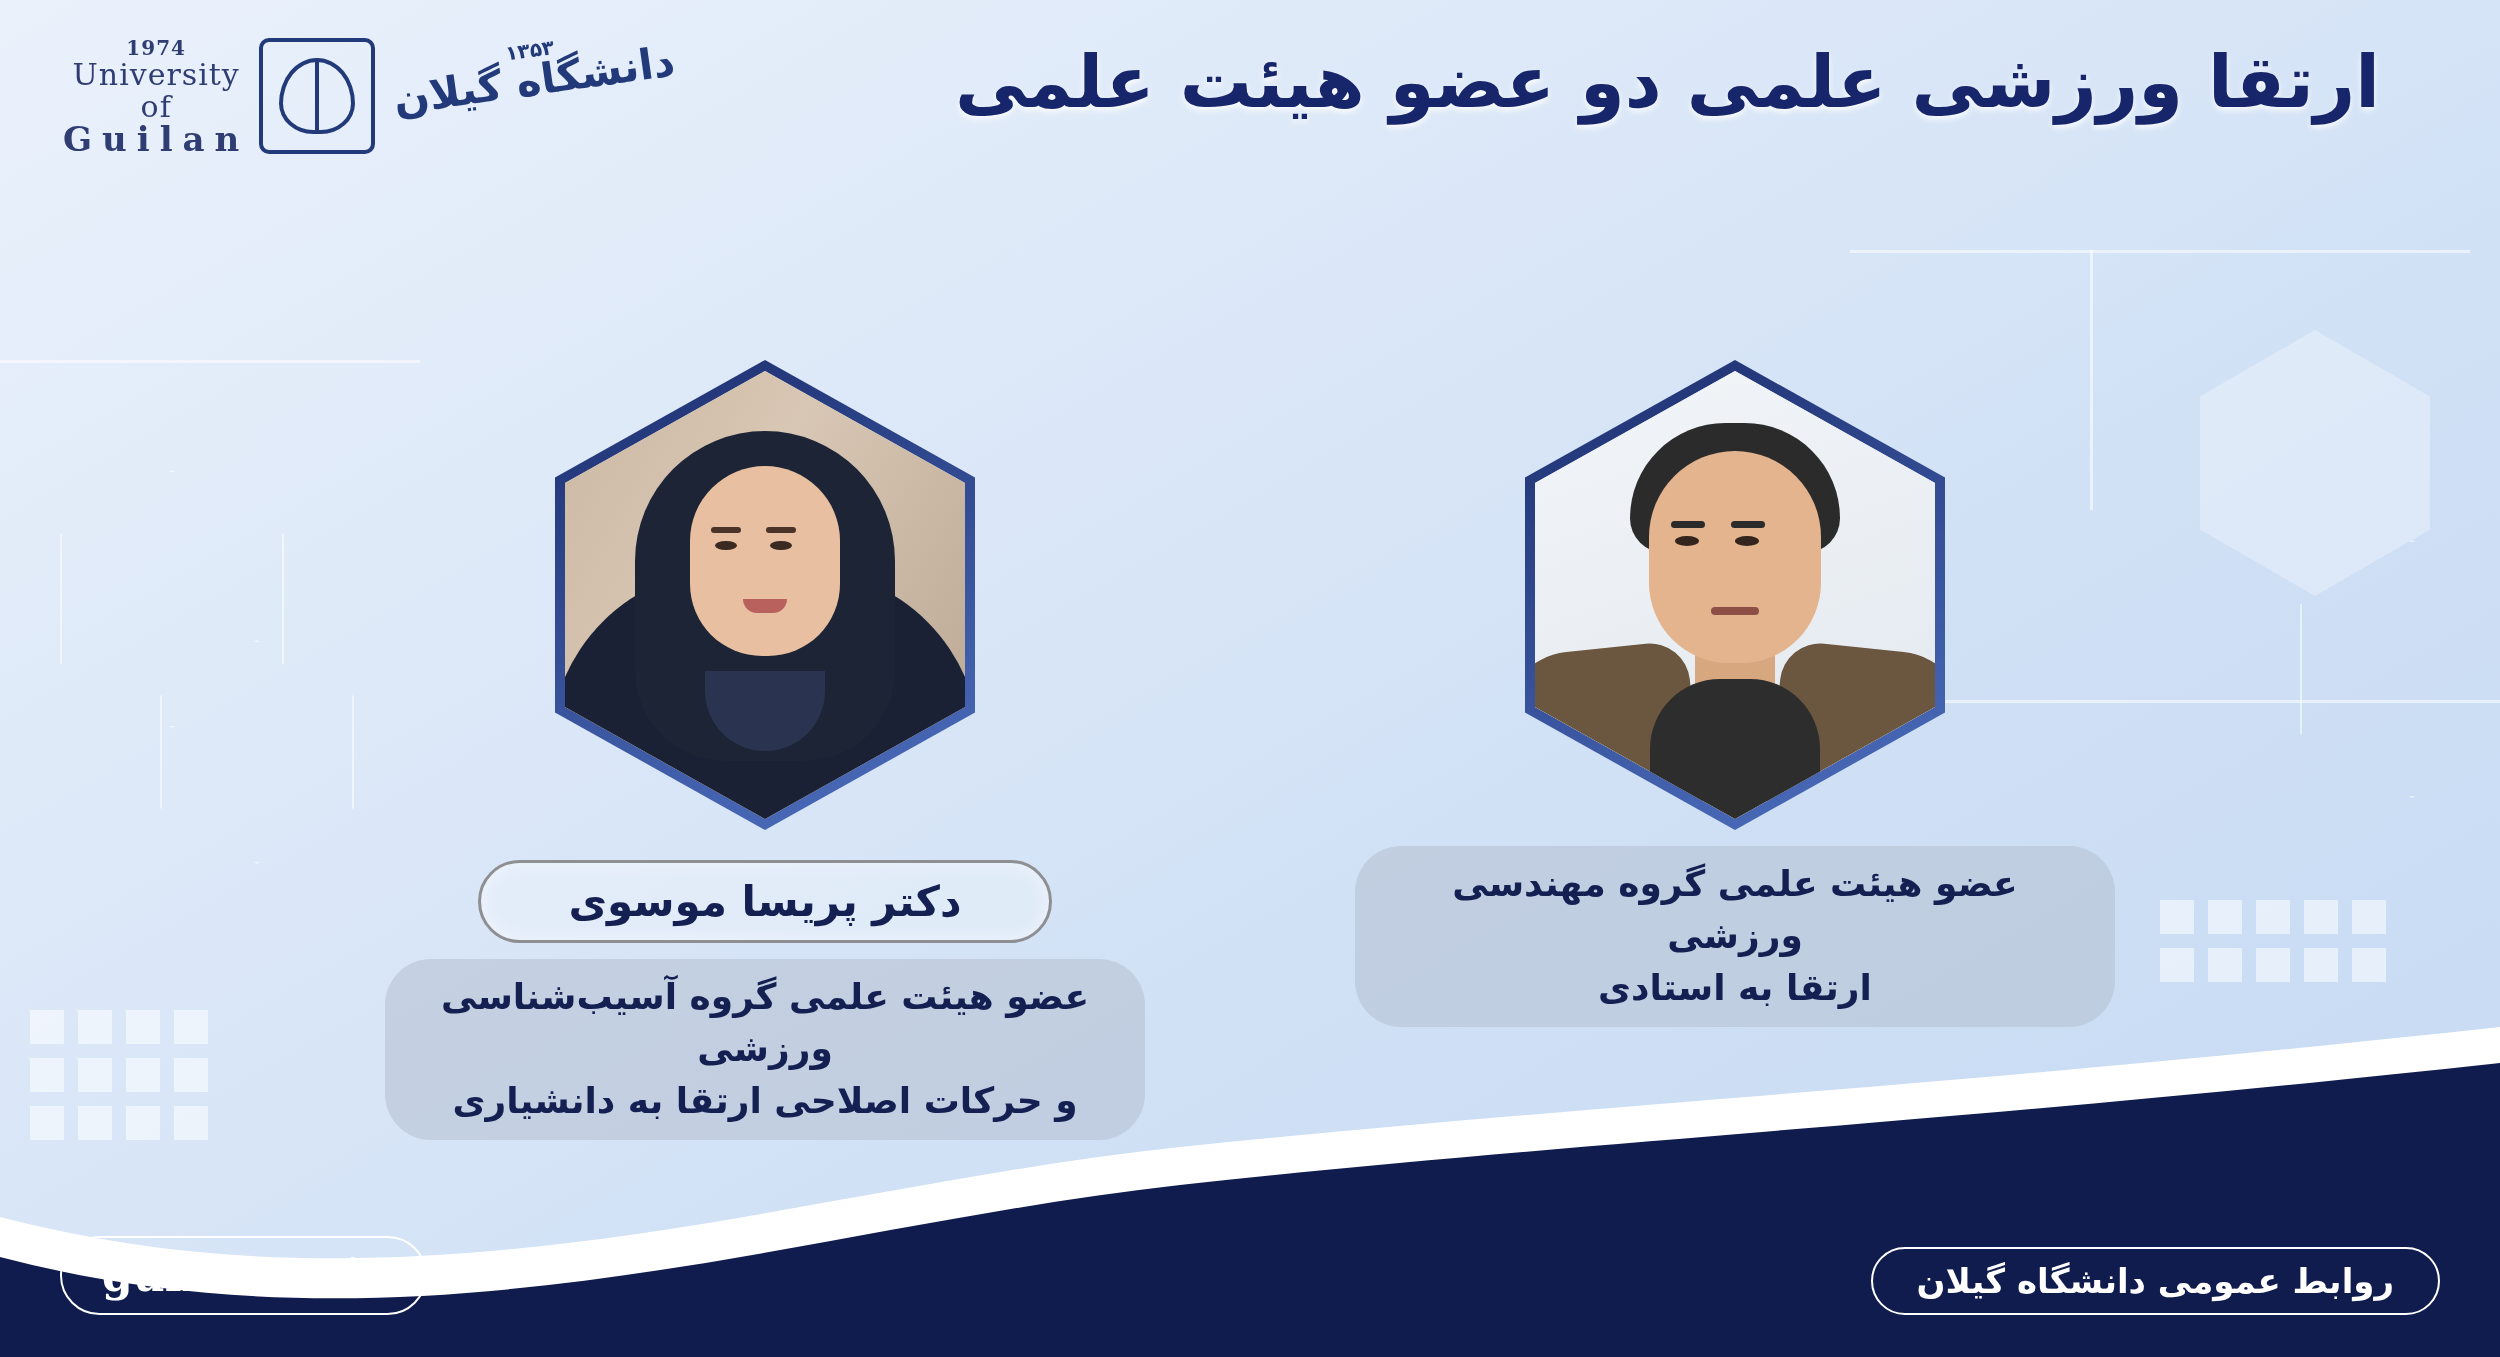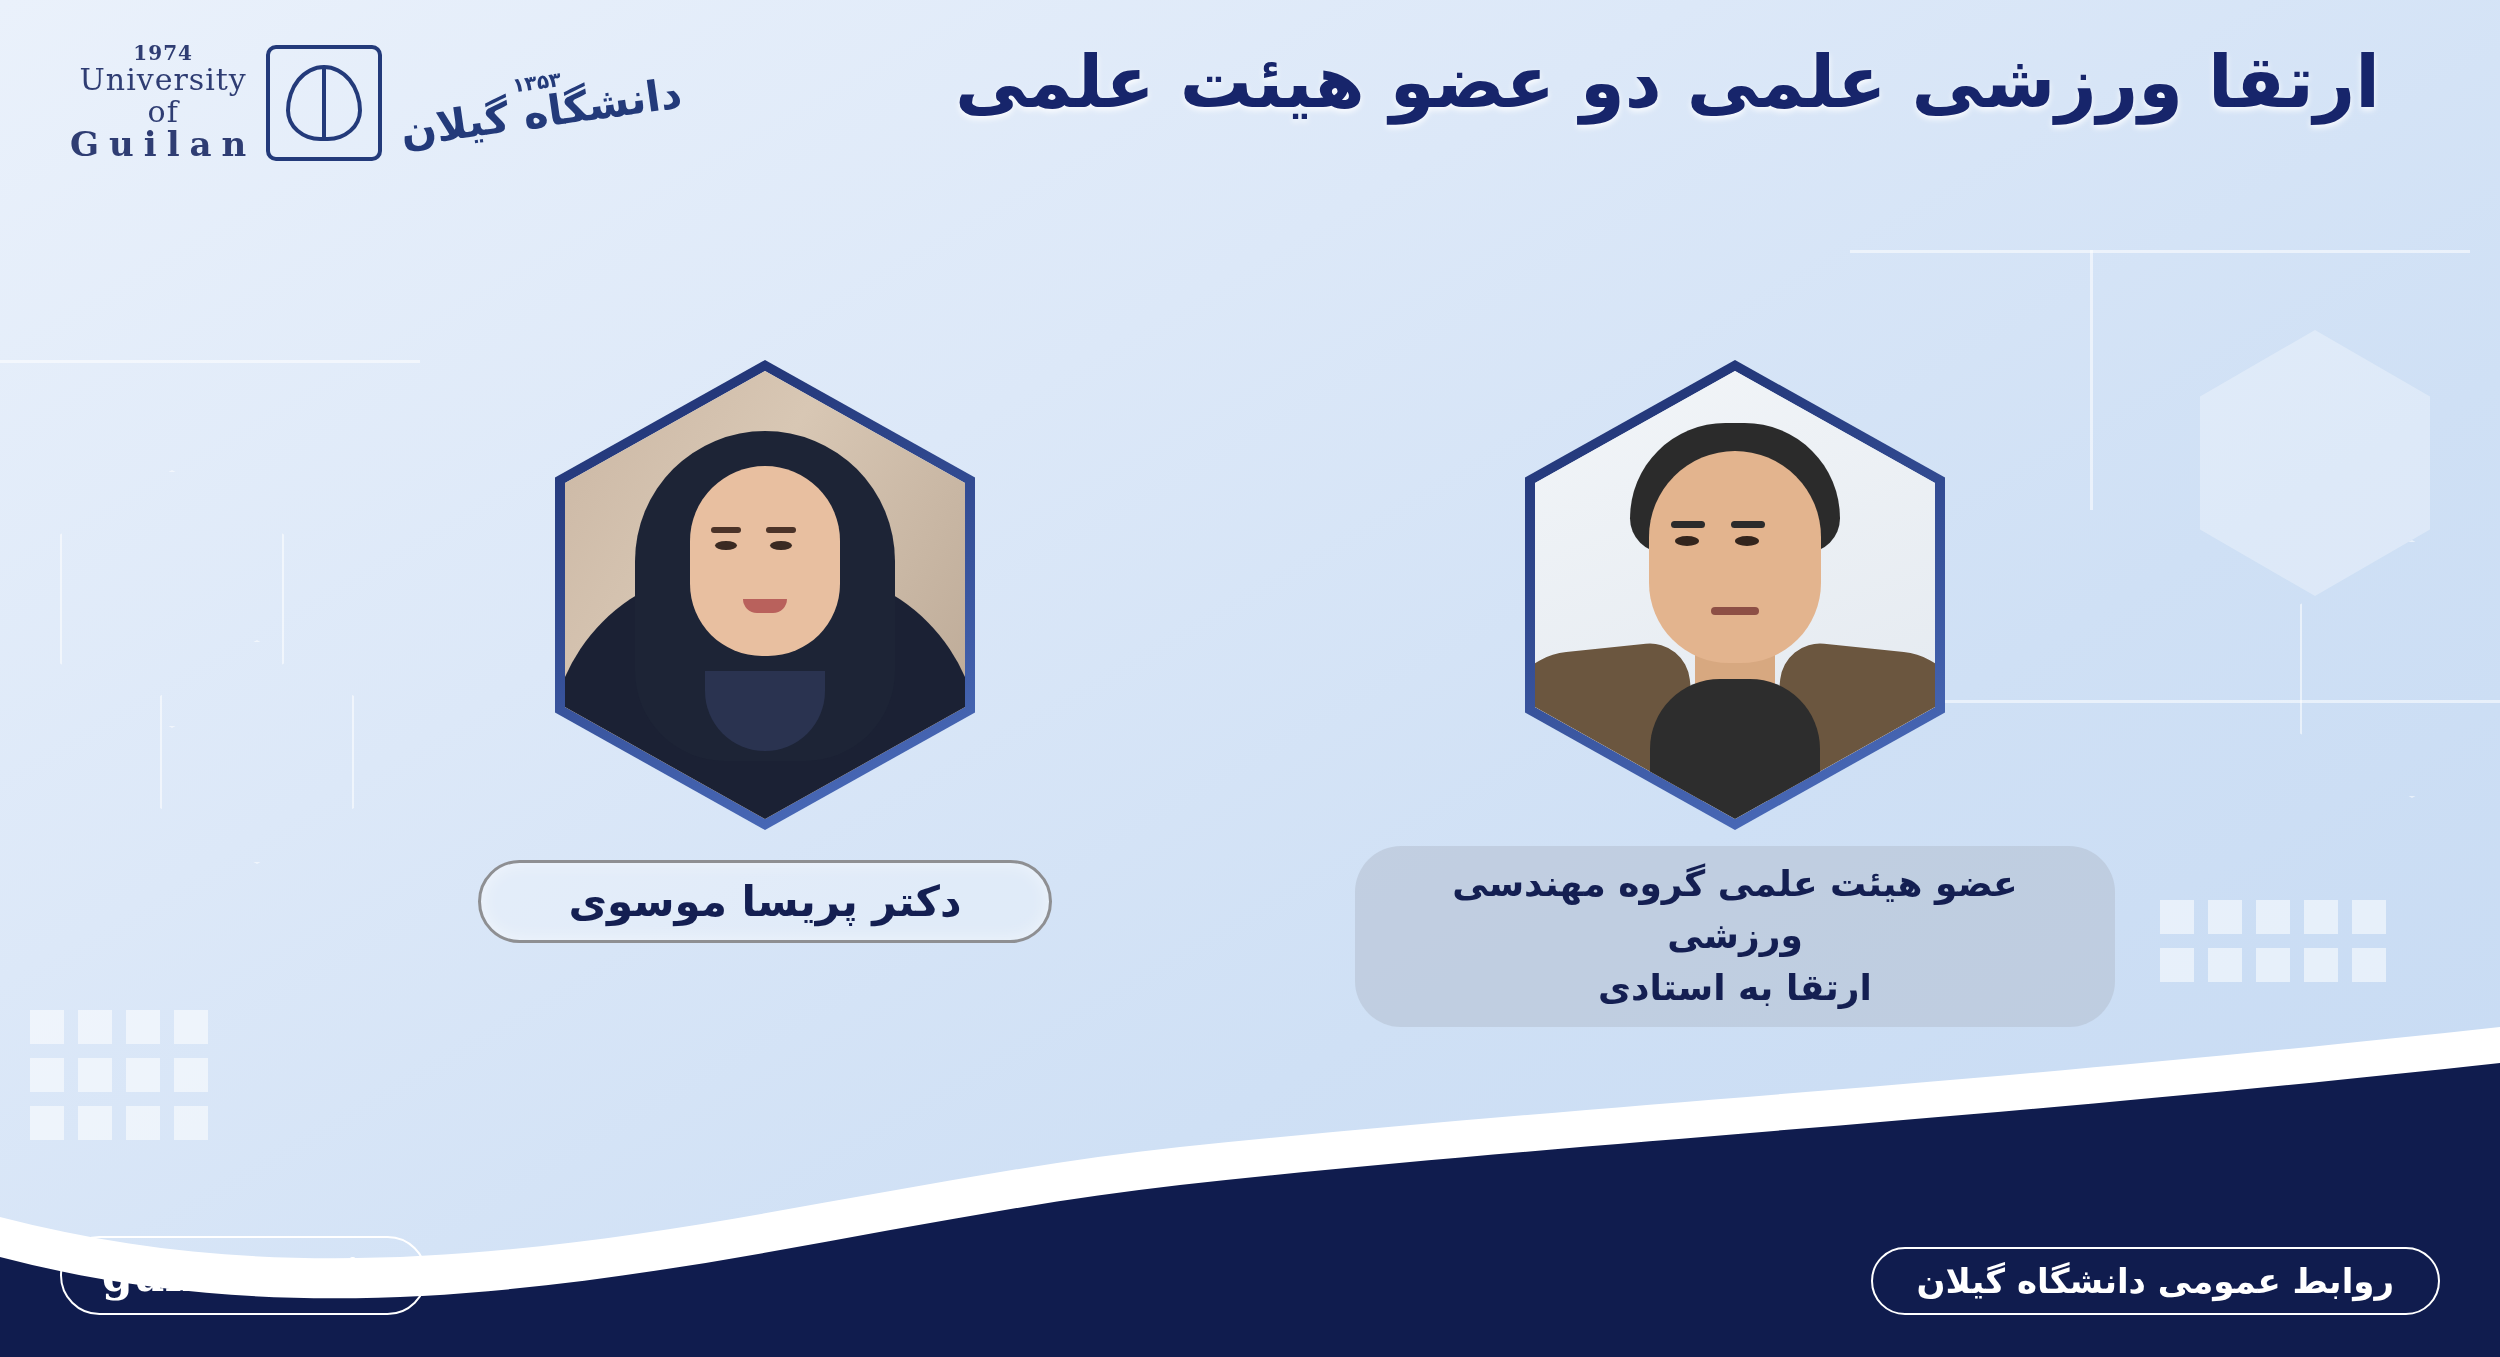--- a/index.html
+++ b/index.html
@@ -47,25 +47,25 @@
     display: block;
     width: 34px; height: 34px;
     background: rgba(255,255,255,0.55);
   }
 
   
   .logo-wrap {
     position: absolute;
     top: 38px;
     right: auto;
-    left: 70px;
+    left: 63px;
     width: 460px;
     height: 130px;
     display: flex;
-    align-items: center;
+    align-items: flex-start;
     gap: 10px;
     direction: ltr;
   }
   .logo-en {
     color: #2f3d73;
     text-align: center;
     line-height: 1.05;
     font-family: "DejaVu Serif", "Liberation Serif", serif;
   }
   .logo-en .yr {
@@ -431,20 +431,24 @@
           <div class="face"></div>
           <div class="brow1"></div>
           <div class="brow2"></div>
           <div class="eyeL"></div>
           <div class="eyeR"></div>
           <div class="mouth"></div>
           <div class="collar"></div>
         </div>
       </div>
       <div class="name-pill">دکتر پریسا موسوی</div>
+      <div class="role-pill">
+        <div>عضو هیئت علمی گروه آسیب‌شناسی ورزشی</div>
+        <div>و حرکات اصلاحی  ارتقا به دانشیاری</div>
+      </div>
     </div>
 
   </div>
 
   <div class="footer">
     <svg viewBox="0 0 2500 330" preserveAspectRatio="none">
       <path d="M0,190 C420,300 800,160 1180,120 C1560,80 1950,60 2500,0 L2500,330 L0,330 Z" fill="#ffffff"></path>
       <path d="M0,230 C420,340 800,200 1180,158 C1560,116 1950,96 2500,36 L2500,330 L0,330 Z" fill="#101c4e"></path>
     </svg>
   </div>

